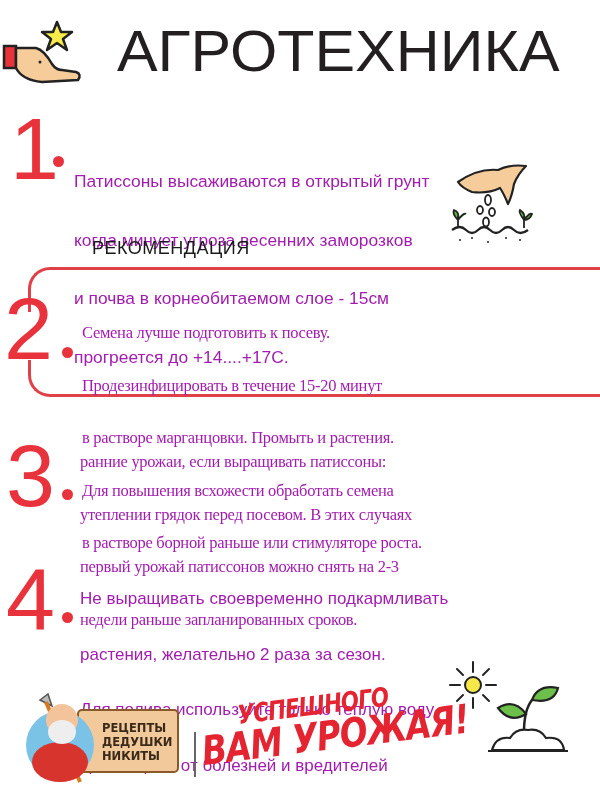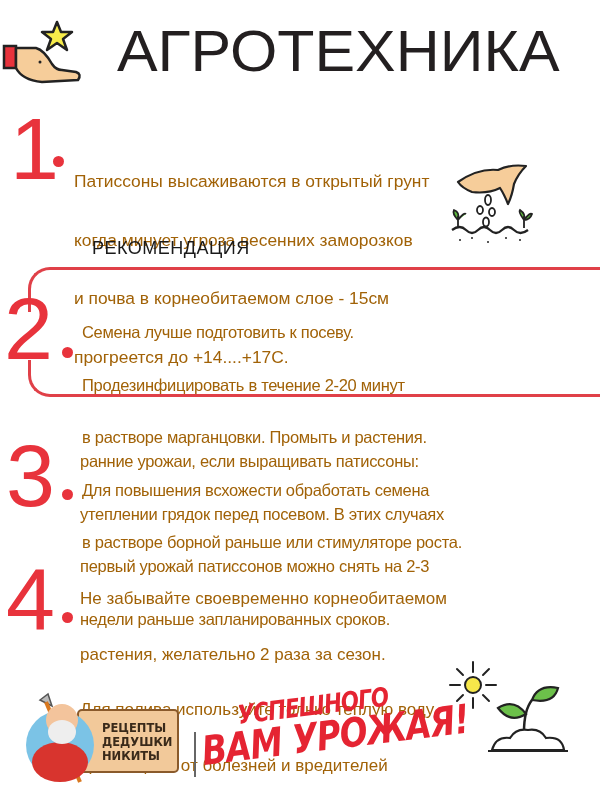--- a/index.html
+++ b/index.html
@@ -6,22 +6,22 @@
   html, body { width: 600px; height: 800px; background: #ffffff; overflow: hidden; }
   body { position: relative; font-family: "Liberation Sans", "DejaVu Sans", sans-serif; color: #1a1a1a; }
 
   .header { position: absolute; left: 2px; top: 12px; height: 80px; width: 570px; }
   .header .icon { position: absolute; left: 0; top: 8px; width: 80px; height: 70px; }
   .header .title { position: absolute; left: 115px; top: 4px; font-size: 58px; font-weight: 400; letter-spacing: 0px; color: #231f20; line-height: 70px; transform: scaleX(1.05); transform-origin: left; }
 
   .num { position: absolute; font-family: "Liberation Sans", sans-serif; color: #e8333c; font-weight: 400; line-height: 1; }
   .dot { position: absolute; width: 11px; height: 11px; border-radius: 50%; background: #e8333c; }
 
-  .text { position: absolute; font-size: 17.4px; line-height: 19.5px; color: #a16207; white-space: pre; }
-  .text2 { font-family: Liberation Sans, sans-serif; font-size: 16.5px; line-height: 17.5px; letter-spacing: -0.3px; }
+  .text { position: absolute; font-size: 17.4px; line-height: 19.5px; color: #a21caf; white-space: pre; }
+  .text2 { font-family: Liberation Serif, serif; font-size: 16.5px; line-height: 17.5px; letter-spacing: -0.3px; }
 
   .rec-label { position: absolute; left: 92px; top: 238px; font-size: 18px; letter-spacing: 0.5px; color: #1a1a1a; text-align: center; }
 
   .box { position: absolute; left: 28px; top: 267px; width: 600px; height: 130px; border: 3px solid #e04048; border-right: none; border-radius: 22px 0 0 22px; }
   .box-gap { position: absolute; left: 22px; top: 312px; width: 16px; height: 48px; background: #fff; }
 
   .footer-logo { position: absolute; left: 18px; top: 690px; width: 165px; height: 95px; }
   .divider { position: absolute; left: 194px; top: 732px; width: 2px; height: 45px; background: #666; }
   .slogan1 { position: absolute; left: 238px; top: 700px; font-family: "DejaVu Sans", sans-serif; font-style: italic; font-weight: 700; color: #e52432; font-size: 26px; transform: rotate(-7deg) scaleX(0.82); transform-origin: left; letter-spacing: -1px; }
   .slogan2 { position: absolute; left: 202px; top: 728px; font-family: "DejaVu Sans", sans-serif; font-style: italic; font-weight: 700; color: #e52432; font-size: 40px; transform: rotate(-7deg) scaleX(0.82); transform-origin: left; letter-spacing: -1px; }
@@ -69,21 +69,21 @@
 </div>
 
 <div class="rec-label">РЕКОМЕНДАЦИЯ</div>
 <div class="box"></div>
 <div class="box-gap"></div>
 <div>
   <div class="num" style="left:4px; top:285px; font-size:88px;">2</div>
   <div class="dot" style="left:62px; top:347px;"></div>
   <div class="text text2" style="left:82px; top:289px;">
     <div>Семена лучше подготовить к посеву.</div>
-    <div>Продезинфицировать в течение 2-20 минут</div>
+    <div>Продезинфицировать в течение 15-20 минут</div>
     <div>в растворе марганцовки. Промыть и растения.</div>
     <div>Для повышения всхожести обработать семена</div>
     <div>в растворе борной раньше или стимуляторе роста.</div>
   </div>
 </div>
 
 <div>
   <div class="num" style="left:6px; top:432px; font-size:88px;">3</div>
   <div class="dot" style="left:62px; top:489px;"></div>
   <div class="text text2" style="left:80px; top:418px;">
@@ -91,21 +91,21 @@
     <div>утеплении грядок перед посевом. В этих случаях</div>
     <div>первый урожай патиссонов можно снять на 2-3</div>
     <div>недели раньше запланированных сроков.</div>
   </div>
 </div>
 
 <div>
   <div class="num" style="left:6px; top:556px; font-size:88px;">4</div>
   <div class="dot" style="left:62px; top:612px;"></div>
   <div class="text" style="left:80px; top:553px; line-height:18.5px; font-size:17px;">
-    <div>Не забывайте своевременно корнеобитаемом</div>
+    <div>Не выращивать своевременно подкармливать</div>
     <div>растения, желательно 2 раза за сезон.</div>
     <div>Для полива используйте только теплую воду.</div>
     <div>Для защиты от болезней и вредителей</div>
     
   </div>
 </div>
 
 <div class="footer-logo">
   <svg width="165" height="95" viewBox="0 0 165 95">
     <rect x="60" y="20" width="100" height="62" rx="4" fill="#f2c99a" stroke="#8a5a2b" stroke-width="2"></rect>

